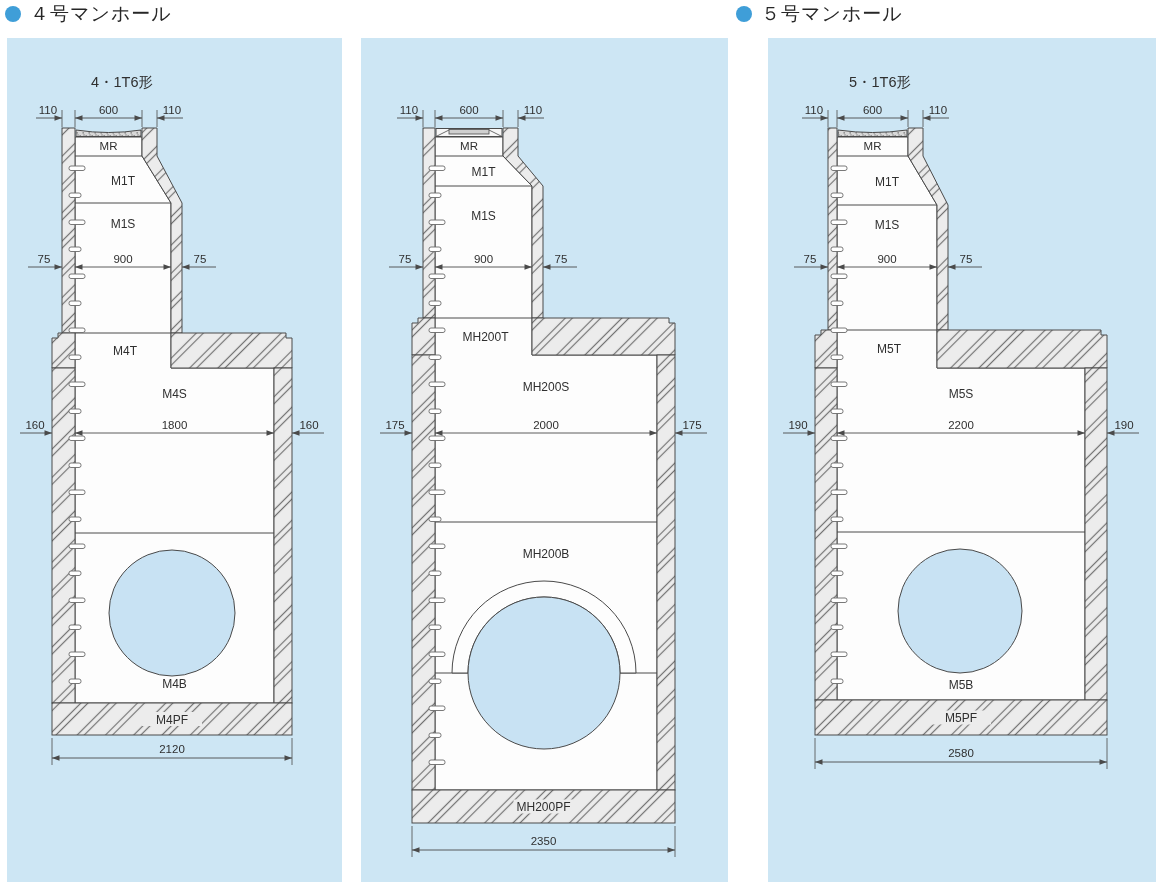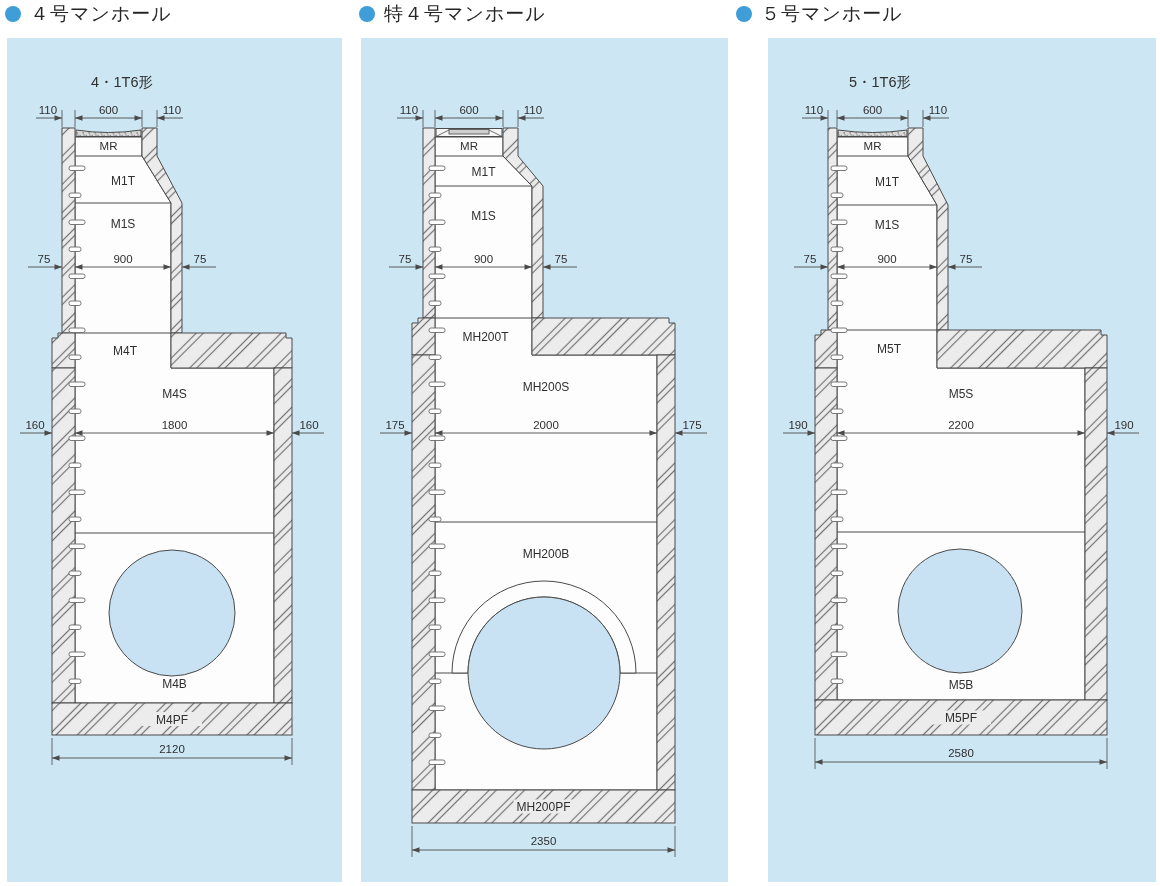--- a/index.html
+++ b/index.html
@@ -131,24 +131,20 @@
           <text x="101.5" y="112" font-size="11.5" text-anchor="middle">MR</text>
           <text x="116" y="146.5" font-size="12" text-anchor="middle">M1T</text>
           <text x="116" y="190" font-size="12" text-anchor="middle">M1S</text>
           <text x="118" y="316.5" font-size="12" text-anchor="middle">M4T</text>
           <text x="167.5" y="359.5" font-size="12" text-anchor="middle">M4S</text>
           <text x="167.5" y="650" font-size="12" text-anchor="middle">M4B</text>
           <rect x="135" y="674" width="60" height="14" fill="#ececec" stroke="none"></rect>
           <text x="165" y="685.5" font-size="12" text-anchor="middle">M4PF</text>
         </g>
       </svg></div>
-    <div class="panel-title" style="left: 359px;">
-      <span class="bullet" style="background: rgb(63, 158, 216);"></span>
-      <span class="t-label">特４号マンホール</span>
-    </div>
     <div class="panel-box" style="left: 361px;"><svg width="367" height="844" viewBox="0 0 367 844">
         <defs>
           <pattern id="hch1" width="20" height="20" patternUnits="userSpaceOnUse" patternTransform="rotate(45)">
             <rect width="20" height="20" fill="#ececec"></rect>
             <line x1="2.5" y1="0" x2="2.5" y2="20" stroke="#737373" stroke-width="1.2"></line>
             <line x1="7.5" y1="0" x2="7.5" y2="20" stroke="#737373" stroke-width="1.2"></line>
           </pattern>
           <pattern id="stp1" width="6" height="6" patternUnits="userSpaceOnUse">
             <rect width="6" height="6" fill="#d8d8d8"></rect>
             <circle cx="1.2" cy="2" r="0.9" fill="#8a8a8a"></circle>

